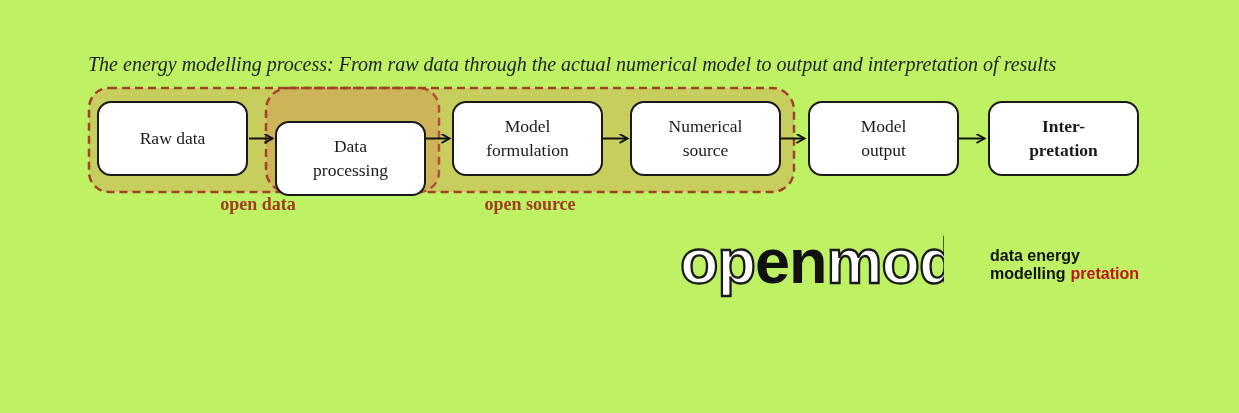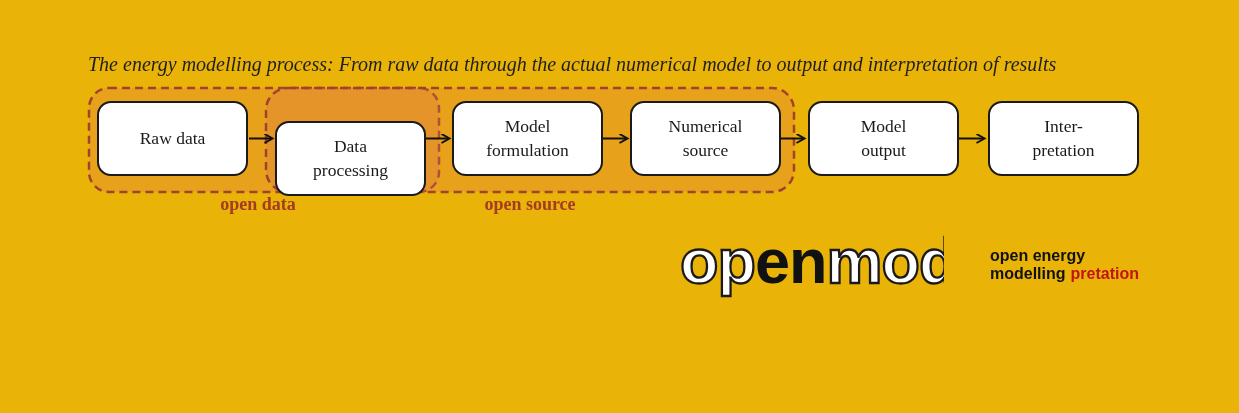--- a/index.html
+++ b/index.html
@@ -5,21 +5,21 @@
   html, body {
     margin: 0;
     padding: 0;
     background: #ffffff;
     font-family: "Liberation Serif", serif;
   }
   .canvas {
     position: relative;
     width: 1239px;
     height: 413px;
-    background: #eab308;
+    background: #bef264;
     overflow: hidden;
   }
   .title {
     position: absolute;
     left: 88px;
     top: 51px;
     font-family: "Liberation Serif", serif;
     font-style: italic;
     font-size: 20px;
     line-height: 26px;
@@ -54,21 +54,21 @@
     font-size: 17.5px;
     line-height: 1.32;
     color: #1a1a1a;
     white-space: pre-line;
   }
   .box-1 { left: 97px; }
   .box-2 { left: 275px; margin-top: 20px; }
   .box-3 { left: 452px; }
   .box-4 { left: 630px; }
   .box-5 { left: 808px; }
-  .box-6 { left: 988px; }
+  .box-6 { left: 988px; font-weight: bold; }
   .region-label {
     position: absolute;
     top: 194px;
     text-align: center;
     font-family: "Liberation Serif", serif;
     font-weight: bold;
     font-size: 18px;
     color: #a23c24;
     z-index: 3;
   }
@@ -150,18 +150,18 @@
   </div>
 
   <div class="region-label region-label-open-data">open data</div>
   <div class="region-label region-label-open-source">open source</div>
 
   <div class="logo-row">
     <svg class="wordmark-svg" viewBox="0 0 266 68" xmlns="http://www.w3.org/2000/svg">
       <text x="2" y="53" font-family="Liberation Sans, sans-serif" font-weight="bold" font-size="63" letter-spacing="-1"><tspan fill="#ffffff" stroke="#1a1a1a" stroke-width="2.3">op</tspan><tspan fill="#111111">en</tspan><tspan fill="#ffffff" stroke="#1a1a1a" stroke-width="2.3">mod</tspan></text>
     </svg>
     <div class="tagline">
-      <div>open energy</div>
+      <div>data energy</div>
       <div><span class="black-part">modelling</span><span class="red-part">pretation</span></div>
     </div>
   </div>
 
 </div>
 
 </body></html>

